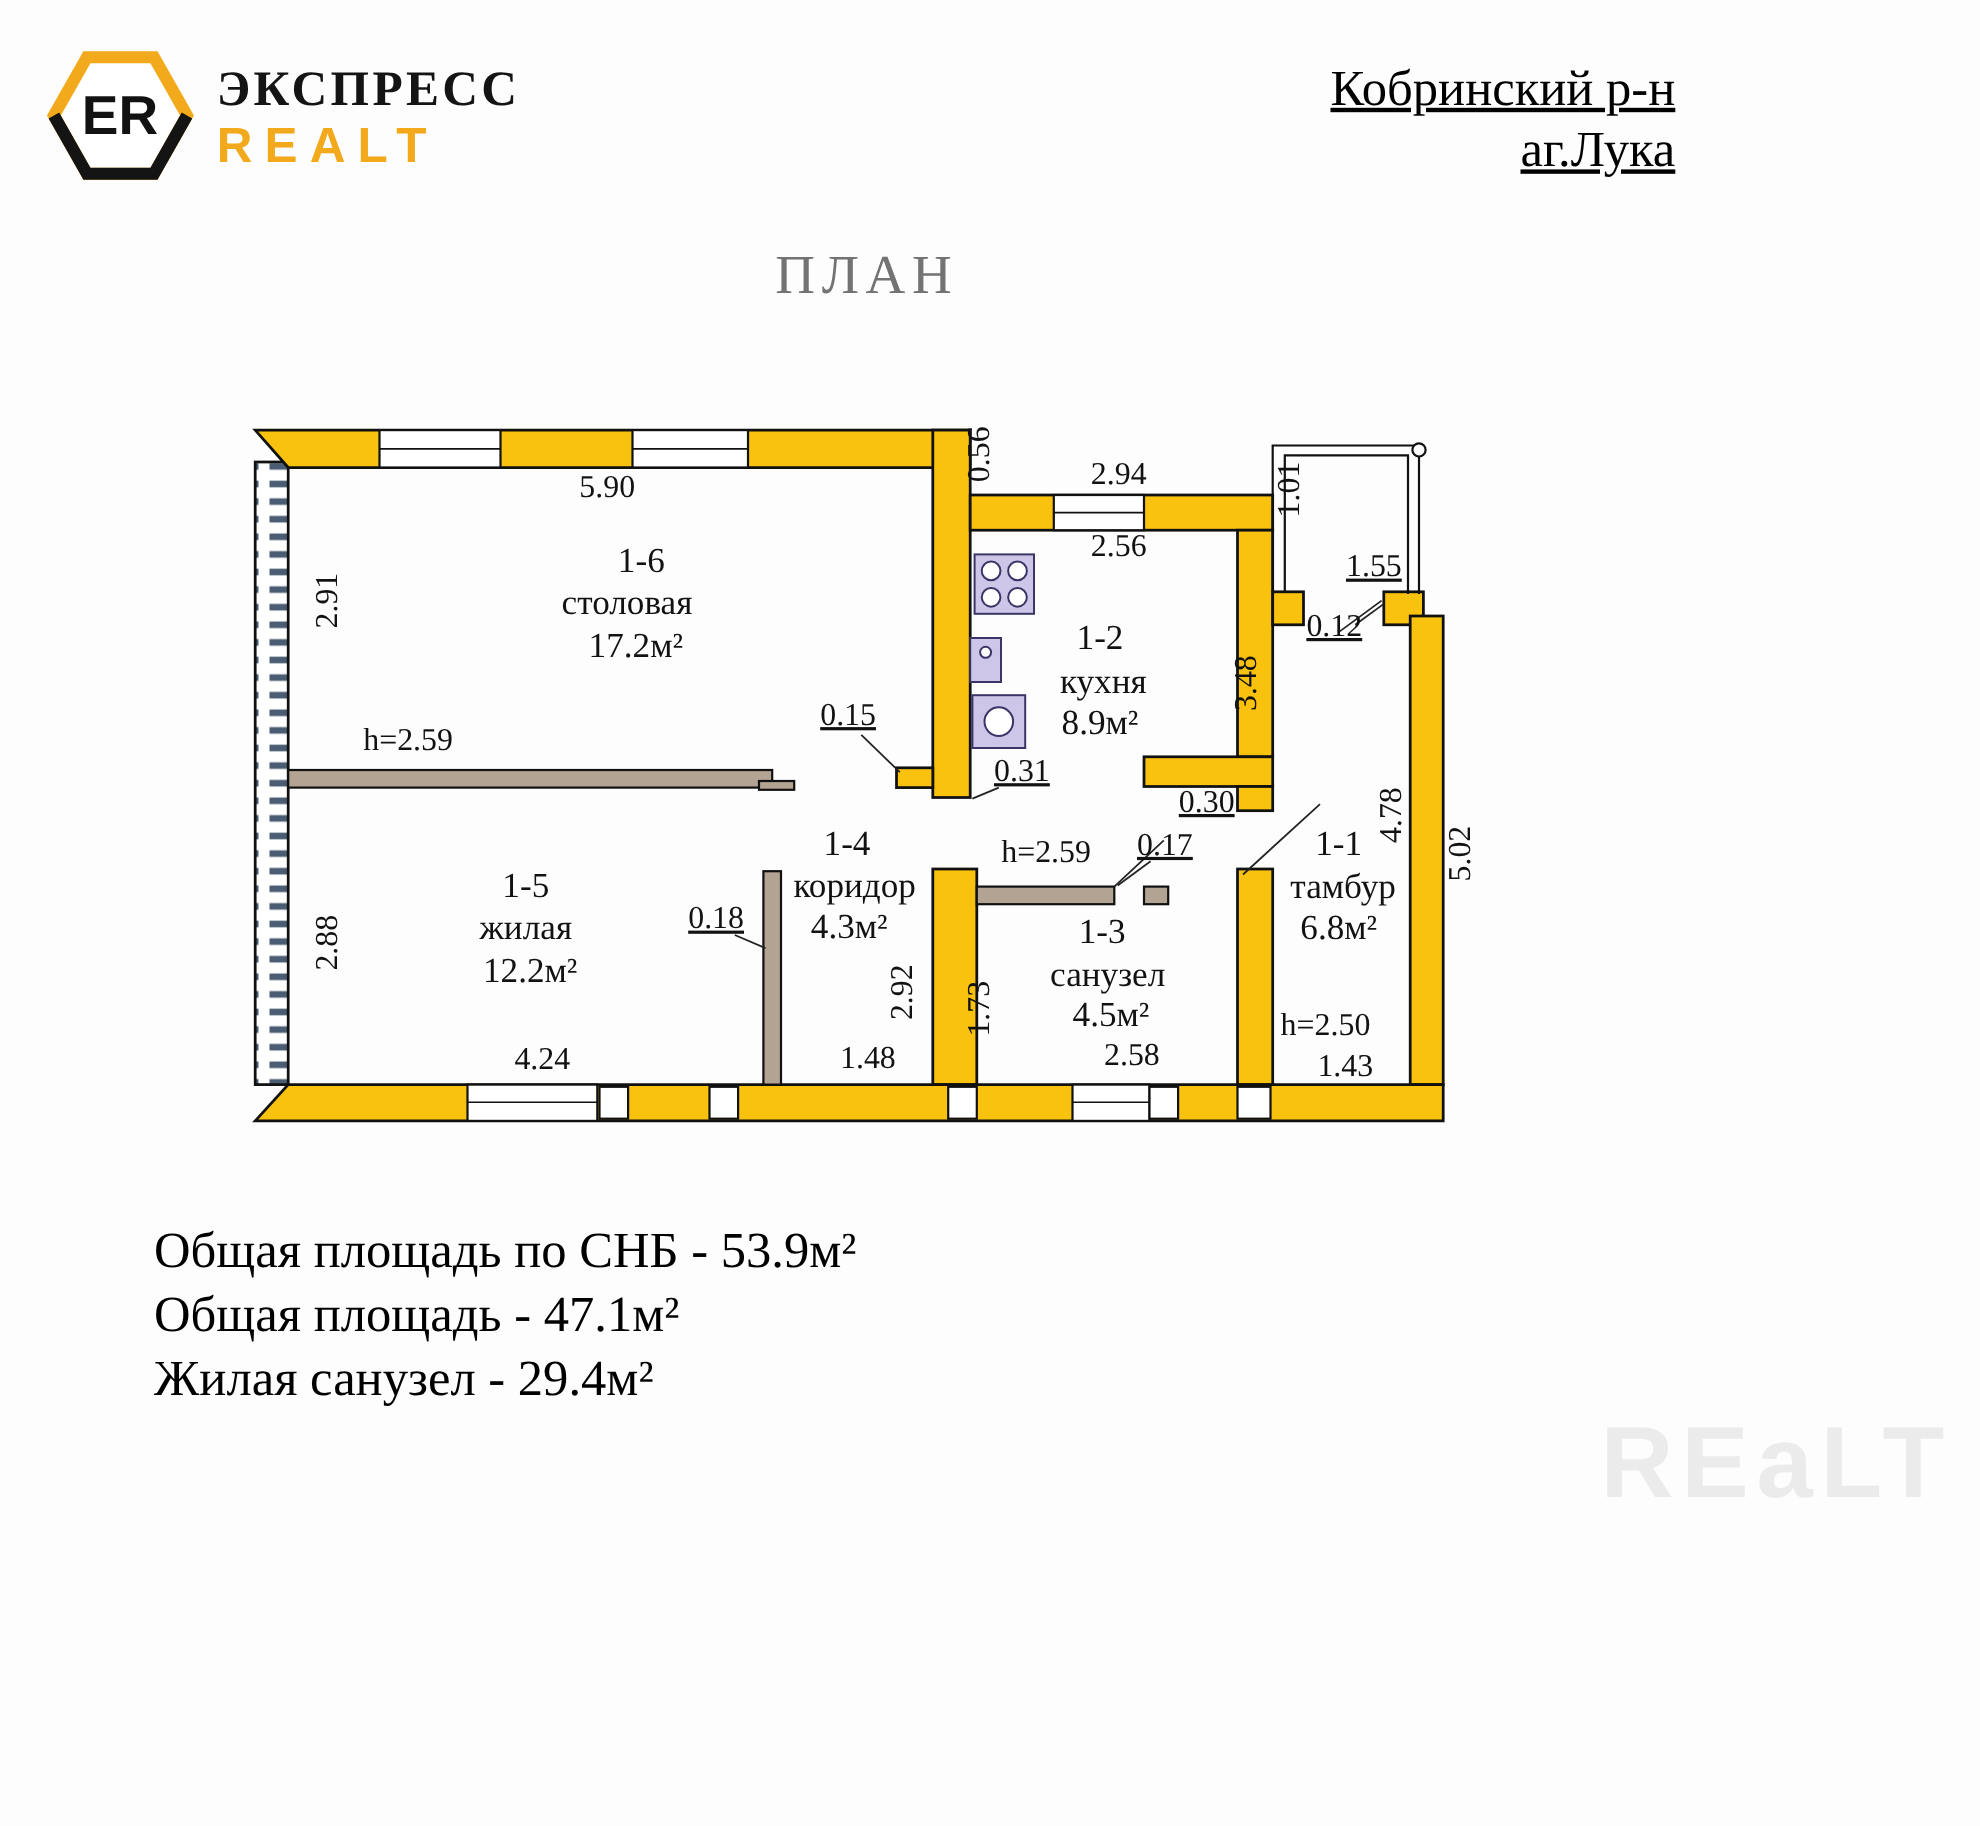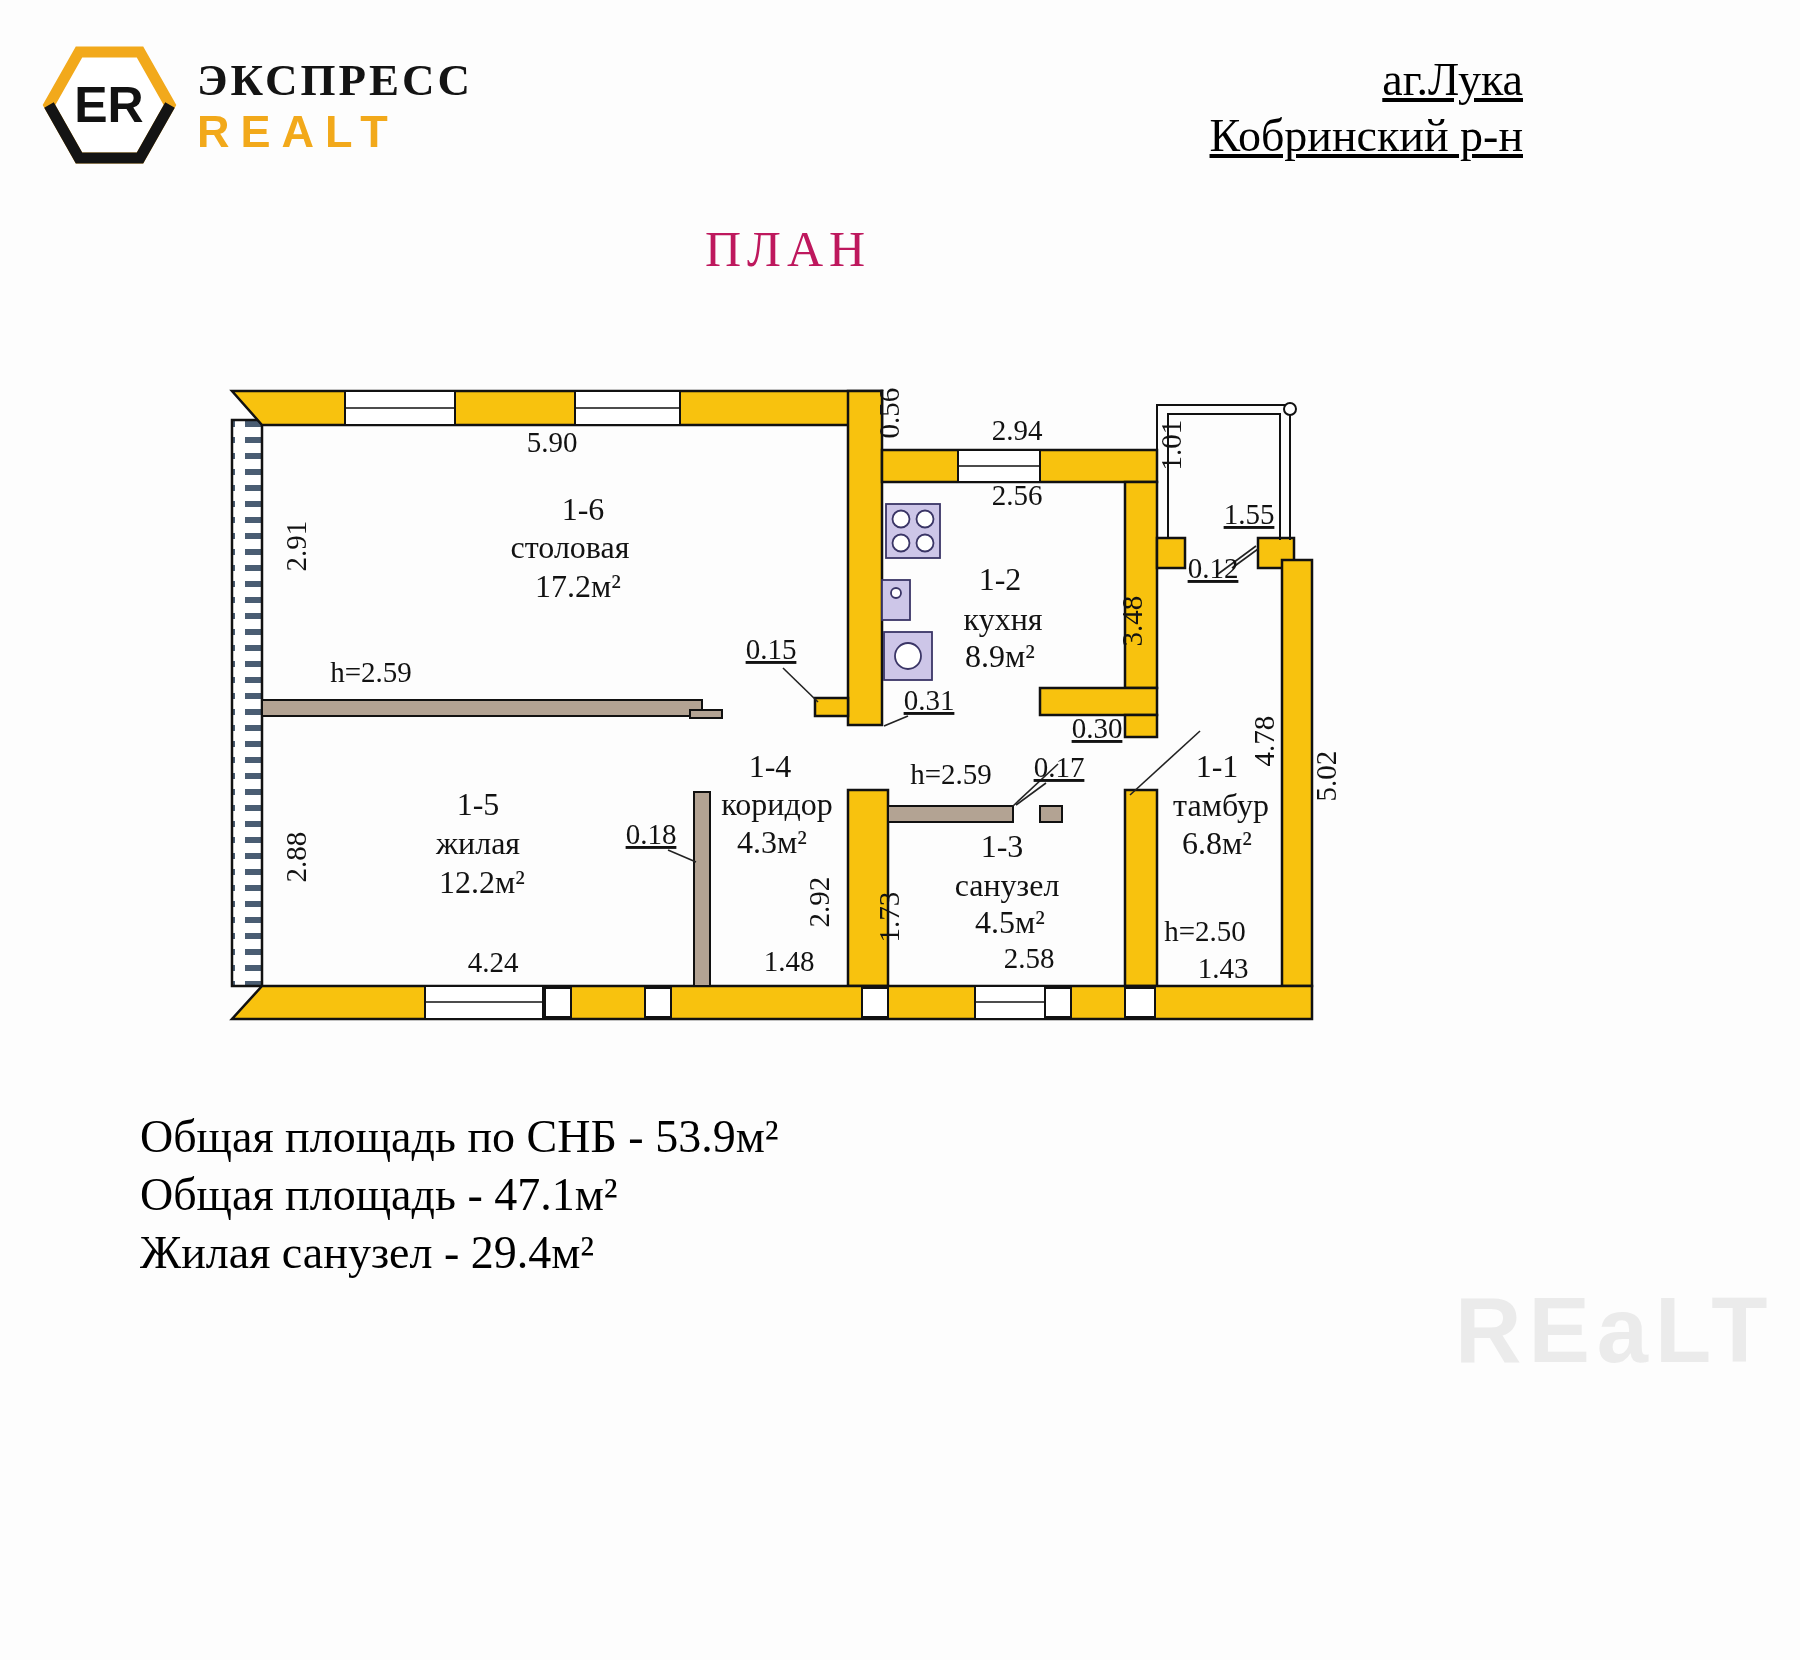--- a/index.html
+++ b/index.html
@@ -13,21 +13,21 @@
   .brand-text .t1 { font-family:Liberation Serif, serif; font-weight:bold; font-size:45px;
                     letter-spacing:3px; color:#141414; line-height:52px;}
   .brand-text .t2 { font-family:"Liberation Sans",sans-serif; font-weight:bold; font-size:45px;
                     letter-spacing:11px; color:#F2A91B; line-height:52px;}
 
   .location { position:absolute; top:52px; right:277px; text-align:right; font-size:46px;
               line-height:56px; color:#000; }
   .location div { text-decoration:underline; }
 
   .plan-title { position:absolute; left:0; top:220px; width:1576px; text-align:center;
-                font-size:50px; font-weight:normal; letter-spacing:6px; color:#be185d; }
+                font-size:50px; font-weight:normal; letter-spacing:6px; color:#737373; }
 
   .summary { position:absolute; left:140px; top:1108px; font-size:46px; line-height:58px; color:#000; }
 
   .watermark { position:absolute; left:1455px; top:1278px; font-family:"Liberation Sans",sans-serif;
                font-weight:bold; font-size:92px; letter-spacing:7px; color:#EBEBEB; }
 
   svg text { font-family:"Liberation Serif",serif; fill:#121212; }
   .dim { font-size:29px; }
   .dim-u { text-decoration:underline; }
   .room-id, .room-name, .room-area { font-size:32px; }
@@ -44,22 +44,22 @@
       <path d="M128,67 L98,120 L37,120 L7,67" fill="none" stroke="#141414" stroke-width="11"></path>
       <text class="logo-mono" x="67" y="84" text-anchor="middle">ER</text>
     </svg>
     <div class="brand-text">
       <div class="t1">ЭКСПРЕСС</div>
       <div class="t2">REALT</div>
     </div>
   </div>
 
   <div class="location">
+    <div>Кобринский р-н</div>
     <div>аг.Лука</div>
-    <div>Кобринский р-н</div>
   </div>
 
   <h1 class="plan-title">ПЛАН</h1>
 
   <svg class="plan-svg" viewBox="0 0 1800 1660">
     <defs>
       <pattern id="hatchP" width="30" height="16" patternUnits="userSpaceOnUse">
         <rect width="30" height="16" fill="#ffffff"></rect>
         <rect x="5" y="5" width="20" height="6" fill="#4A5D73"></rect>
       </pattern>

